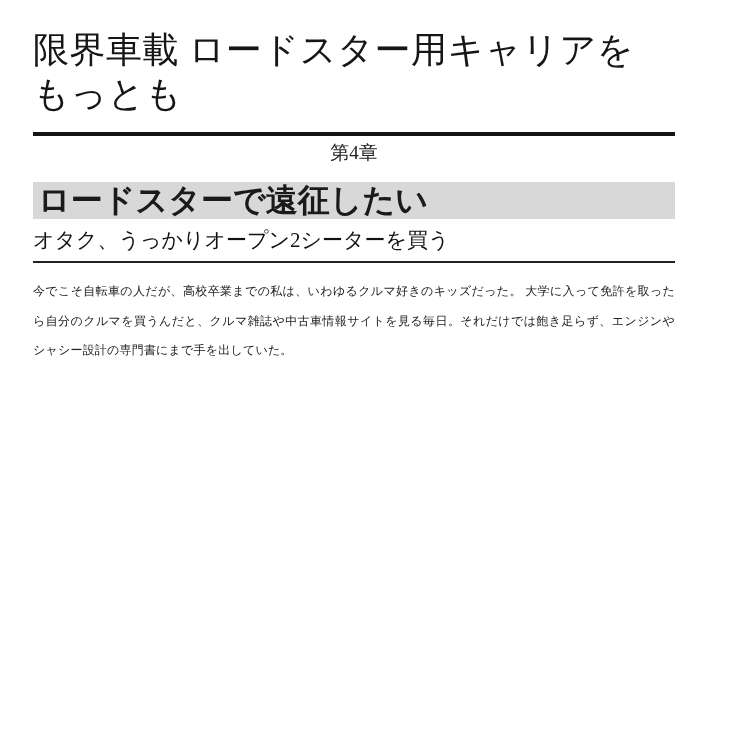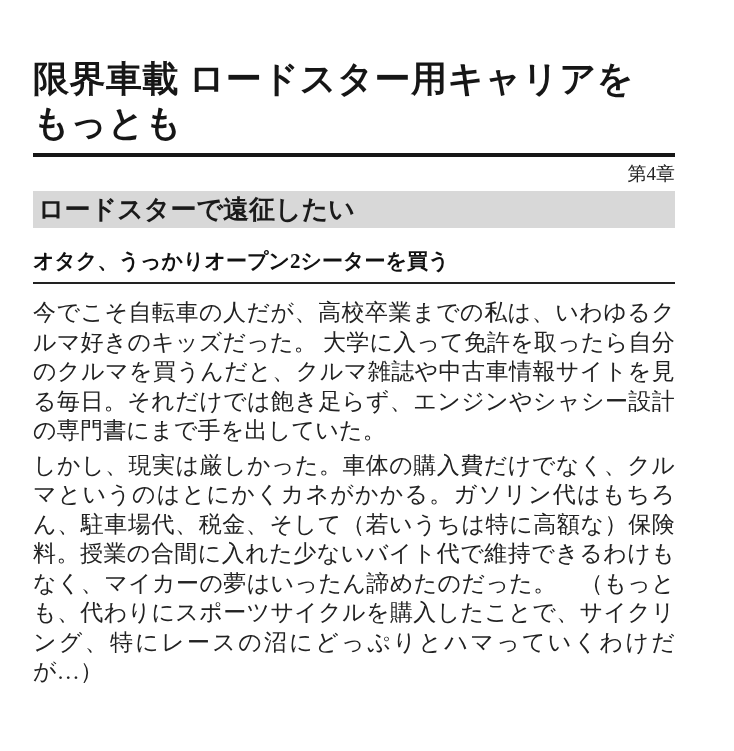--- a/index.html
+++ b/index.html
@@ -11,60 +11,60 @@
     color: #1c1c1c;
     overflow: hidden;
   }
   .page {
     width: 734px;
     height: 751px;
     padding: 0 59px 0 33px;
     background: #ffffff;
   }
   .doc-title {
-    margin-top: 57px;
+    margin-top: 28px;
     font-size: 36px;
-    font-weight: bold;
+    font-weight: normal;
     line-height: 44px;
     letter-spacing: 0.5px;
     color: #161616;
     border-bottom: 4px solid #161616;
-    padding-bottom: 8px;
+    padding-bottom: 16px;
   }
   .doc-title .line { display: block; white-space: nowrap; }
   .chapter-label {
     margin-top: 5px;
-    text-align: right;
+    text-align: center;
     font-size: 19px;
     line-height: 24px;
     color: #222222;
   }
   .section-banner {
-    margin-top: 5px;
+    margin-top: 17px;
     background: #d8d8d8;
     padding: 5px 6px 5px 5px;
-    font-size: 26px;
+    font-size: 32px;
     line-height: 27px;
     font-weight: bold;
     color: #1a1a1a;
     white-space: nowrap;
   }
   .sub-heading {
-    margin-top: 20px;
+    margin-top: 8px;
     font-size: 21px;
     line-height: 26px;
-    font-weight: bold;
+    font-weight: normal;
     color: #111111;
     padding-bottom: 8px;
     border-bottom: 2px solid #222222;
     white-space: nowrap;
   }
   .article { margin-top: 14px; }
   .article p {
-    font-size: 23px;
+    font-size: 12px;
     line-height: 29.5px;
     text-align: justify;
     text-justify: inter-ideograph;
     color: #222222;
     margin-bottom: 5px;
     letter-spacing: 0.2px;
   }
 </style>
 </head>
 <body>
@@ -77,16 +77,15 @@
   </h1>
 
   <div class="chapter-label">第4章</div>
 
   <h2 class="section-banner">ロードスターで遠征したい</h2>
 
   <h3 class="sub-heading">オタク、うっかりオープン2シーターを買う</h3>
 
   <div class="article">
     <p>今でこそ自転車の人だが、高校卒業までの私は、いわゆるクルマ好きのキッズだった。 大学に入って免許を取ったら自分のクルマを買うんだと、クルマ雑誌や中古車情報サイトを見る毎日。それだけでは飽き足らず、エンジンやシャシー設計の専門書にまで手を出していた。</p>
-    <p>しかし、現実は厳しかった。車体の購入費だけでなく、クルマというのはとにかくカネがかかる。ガソリン代はもちろん、駐車場代、税金、そして（若いうちは特に高額な）保険料。授業の合間に入れた少ないバイト代で維持できるわけもなく、マイカーの夢はいったん諦めたのだった。　（もっとも、代わりにスポーツサイクルを購入したことで、サイクリング、特にレースの沼にどっぷりとハマっていくわけだが…）</p>
   </div>
 
 </div>
 
 </body></html>

